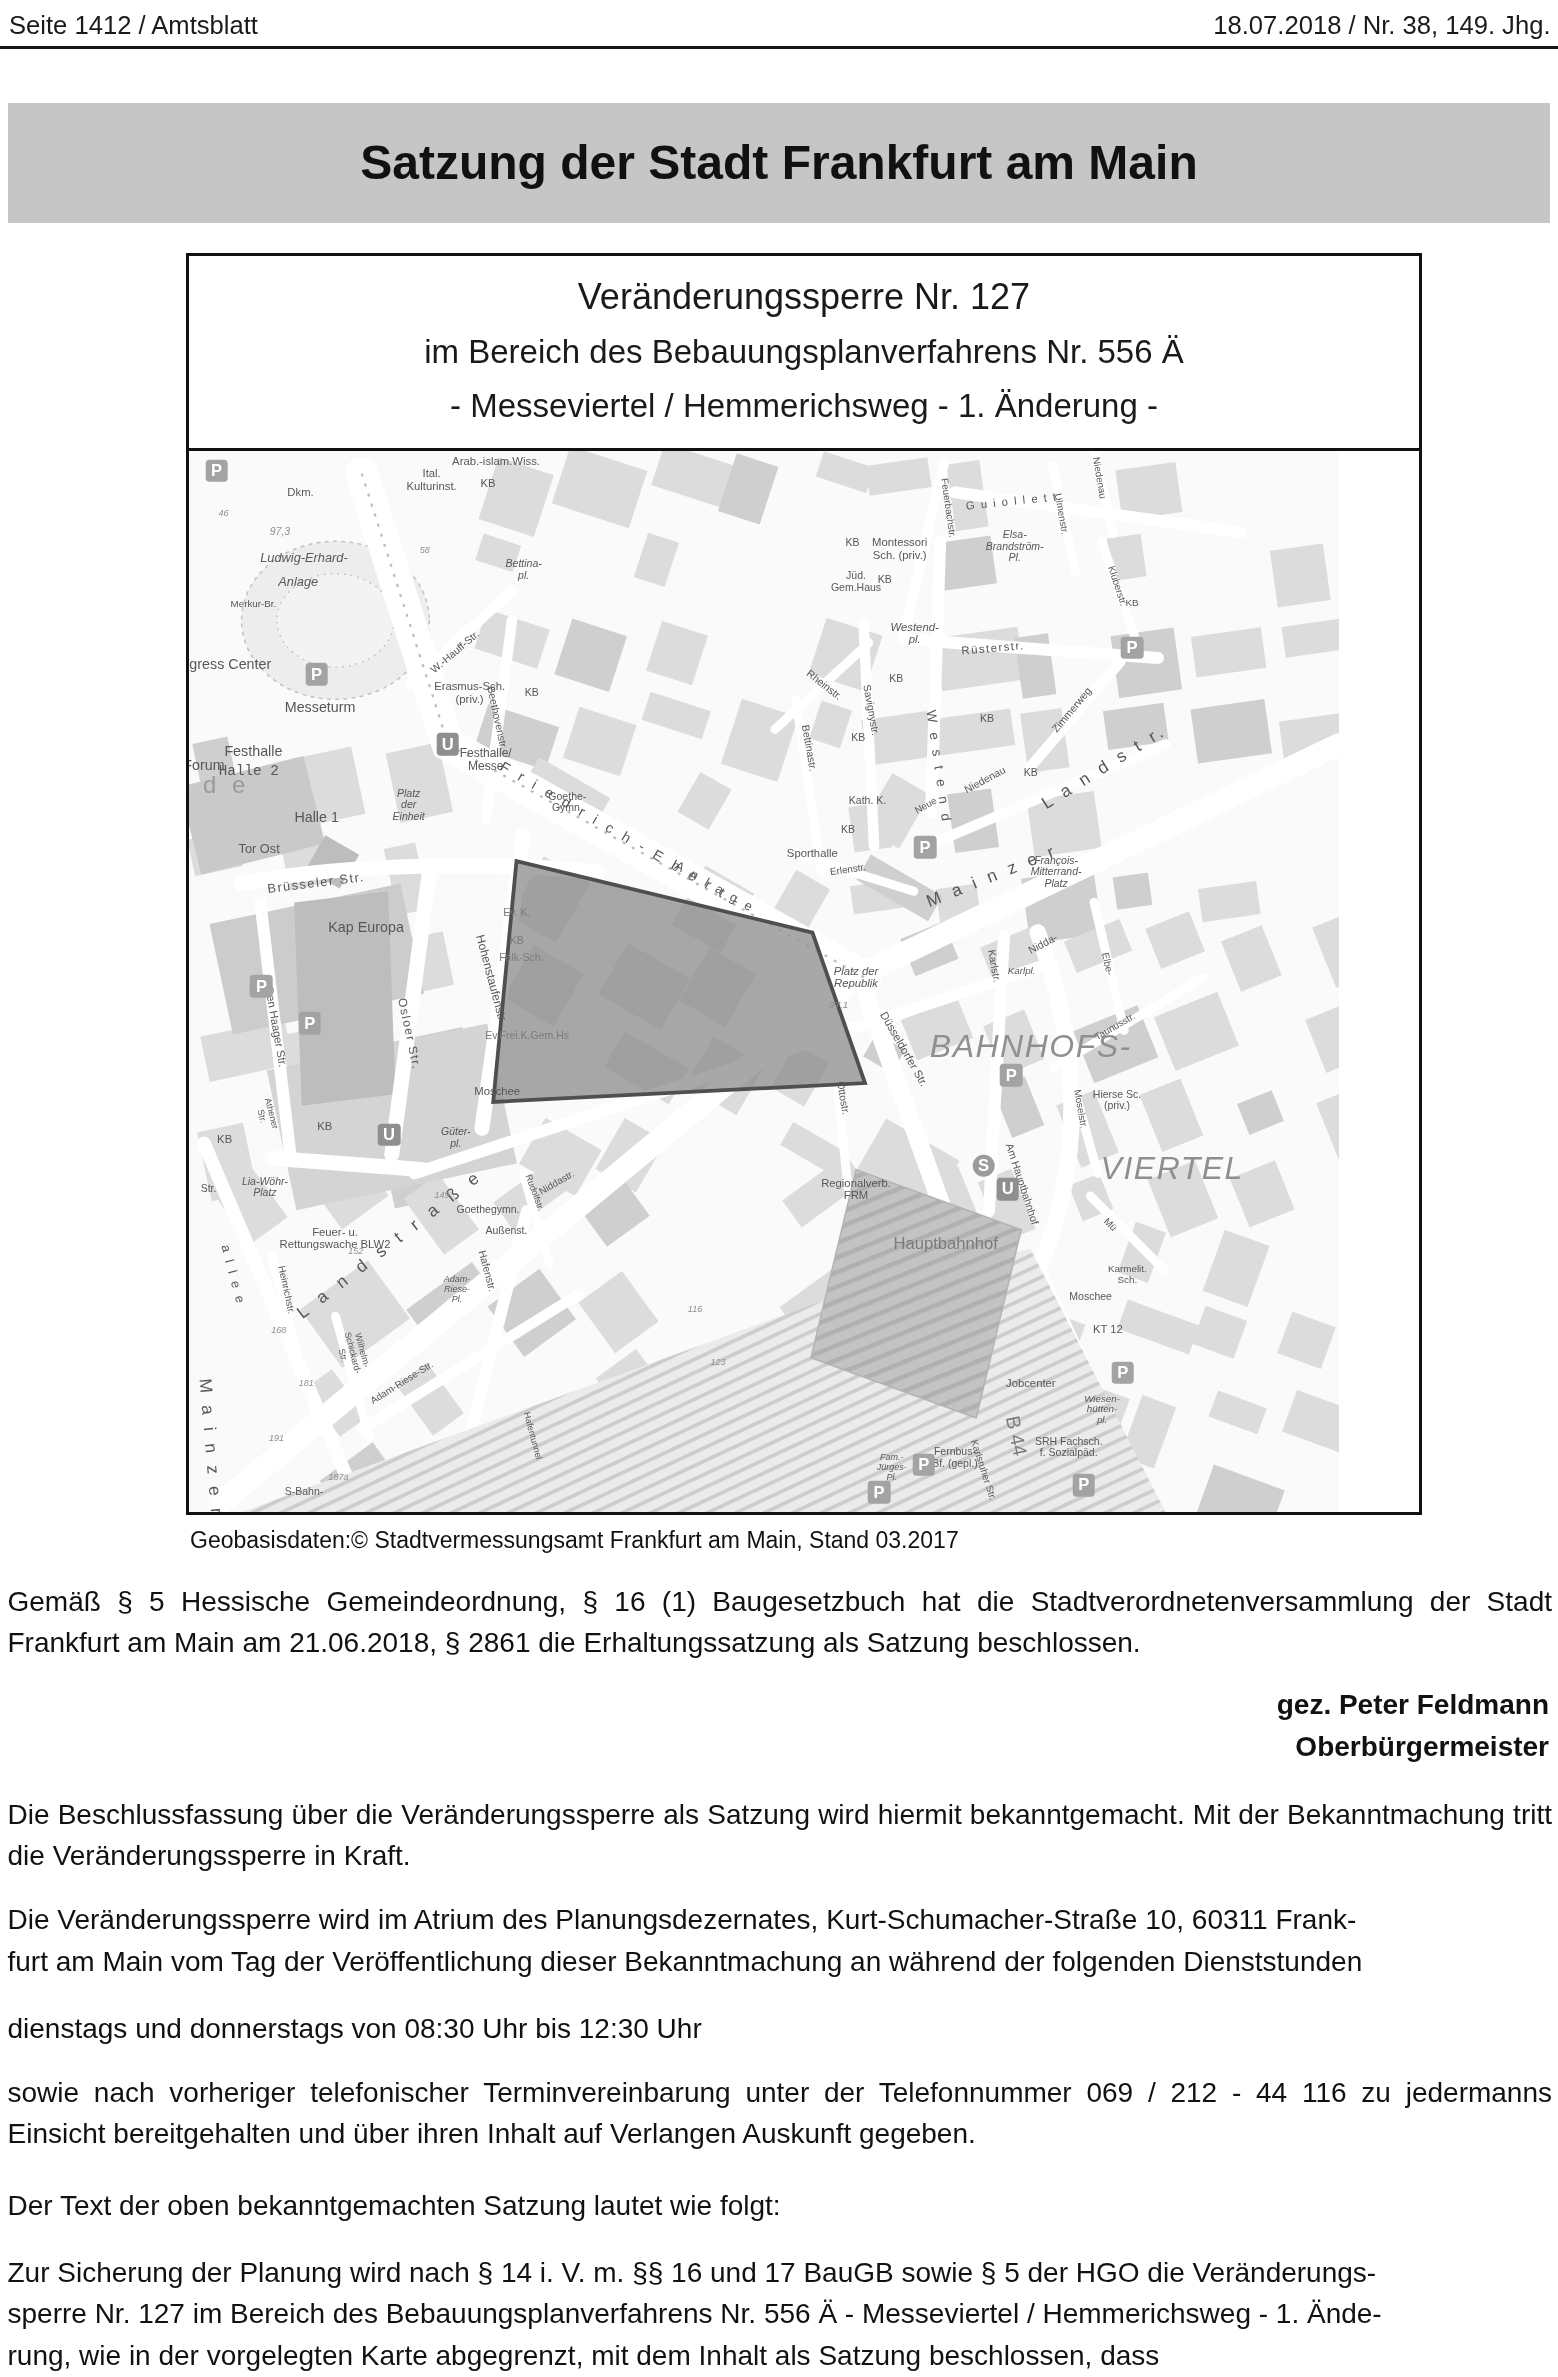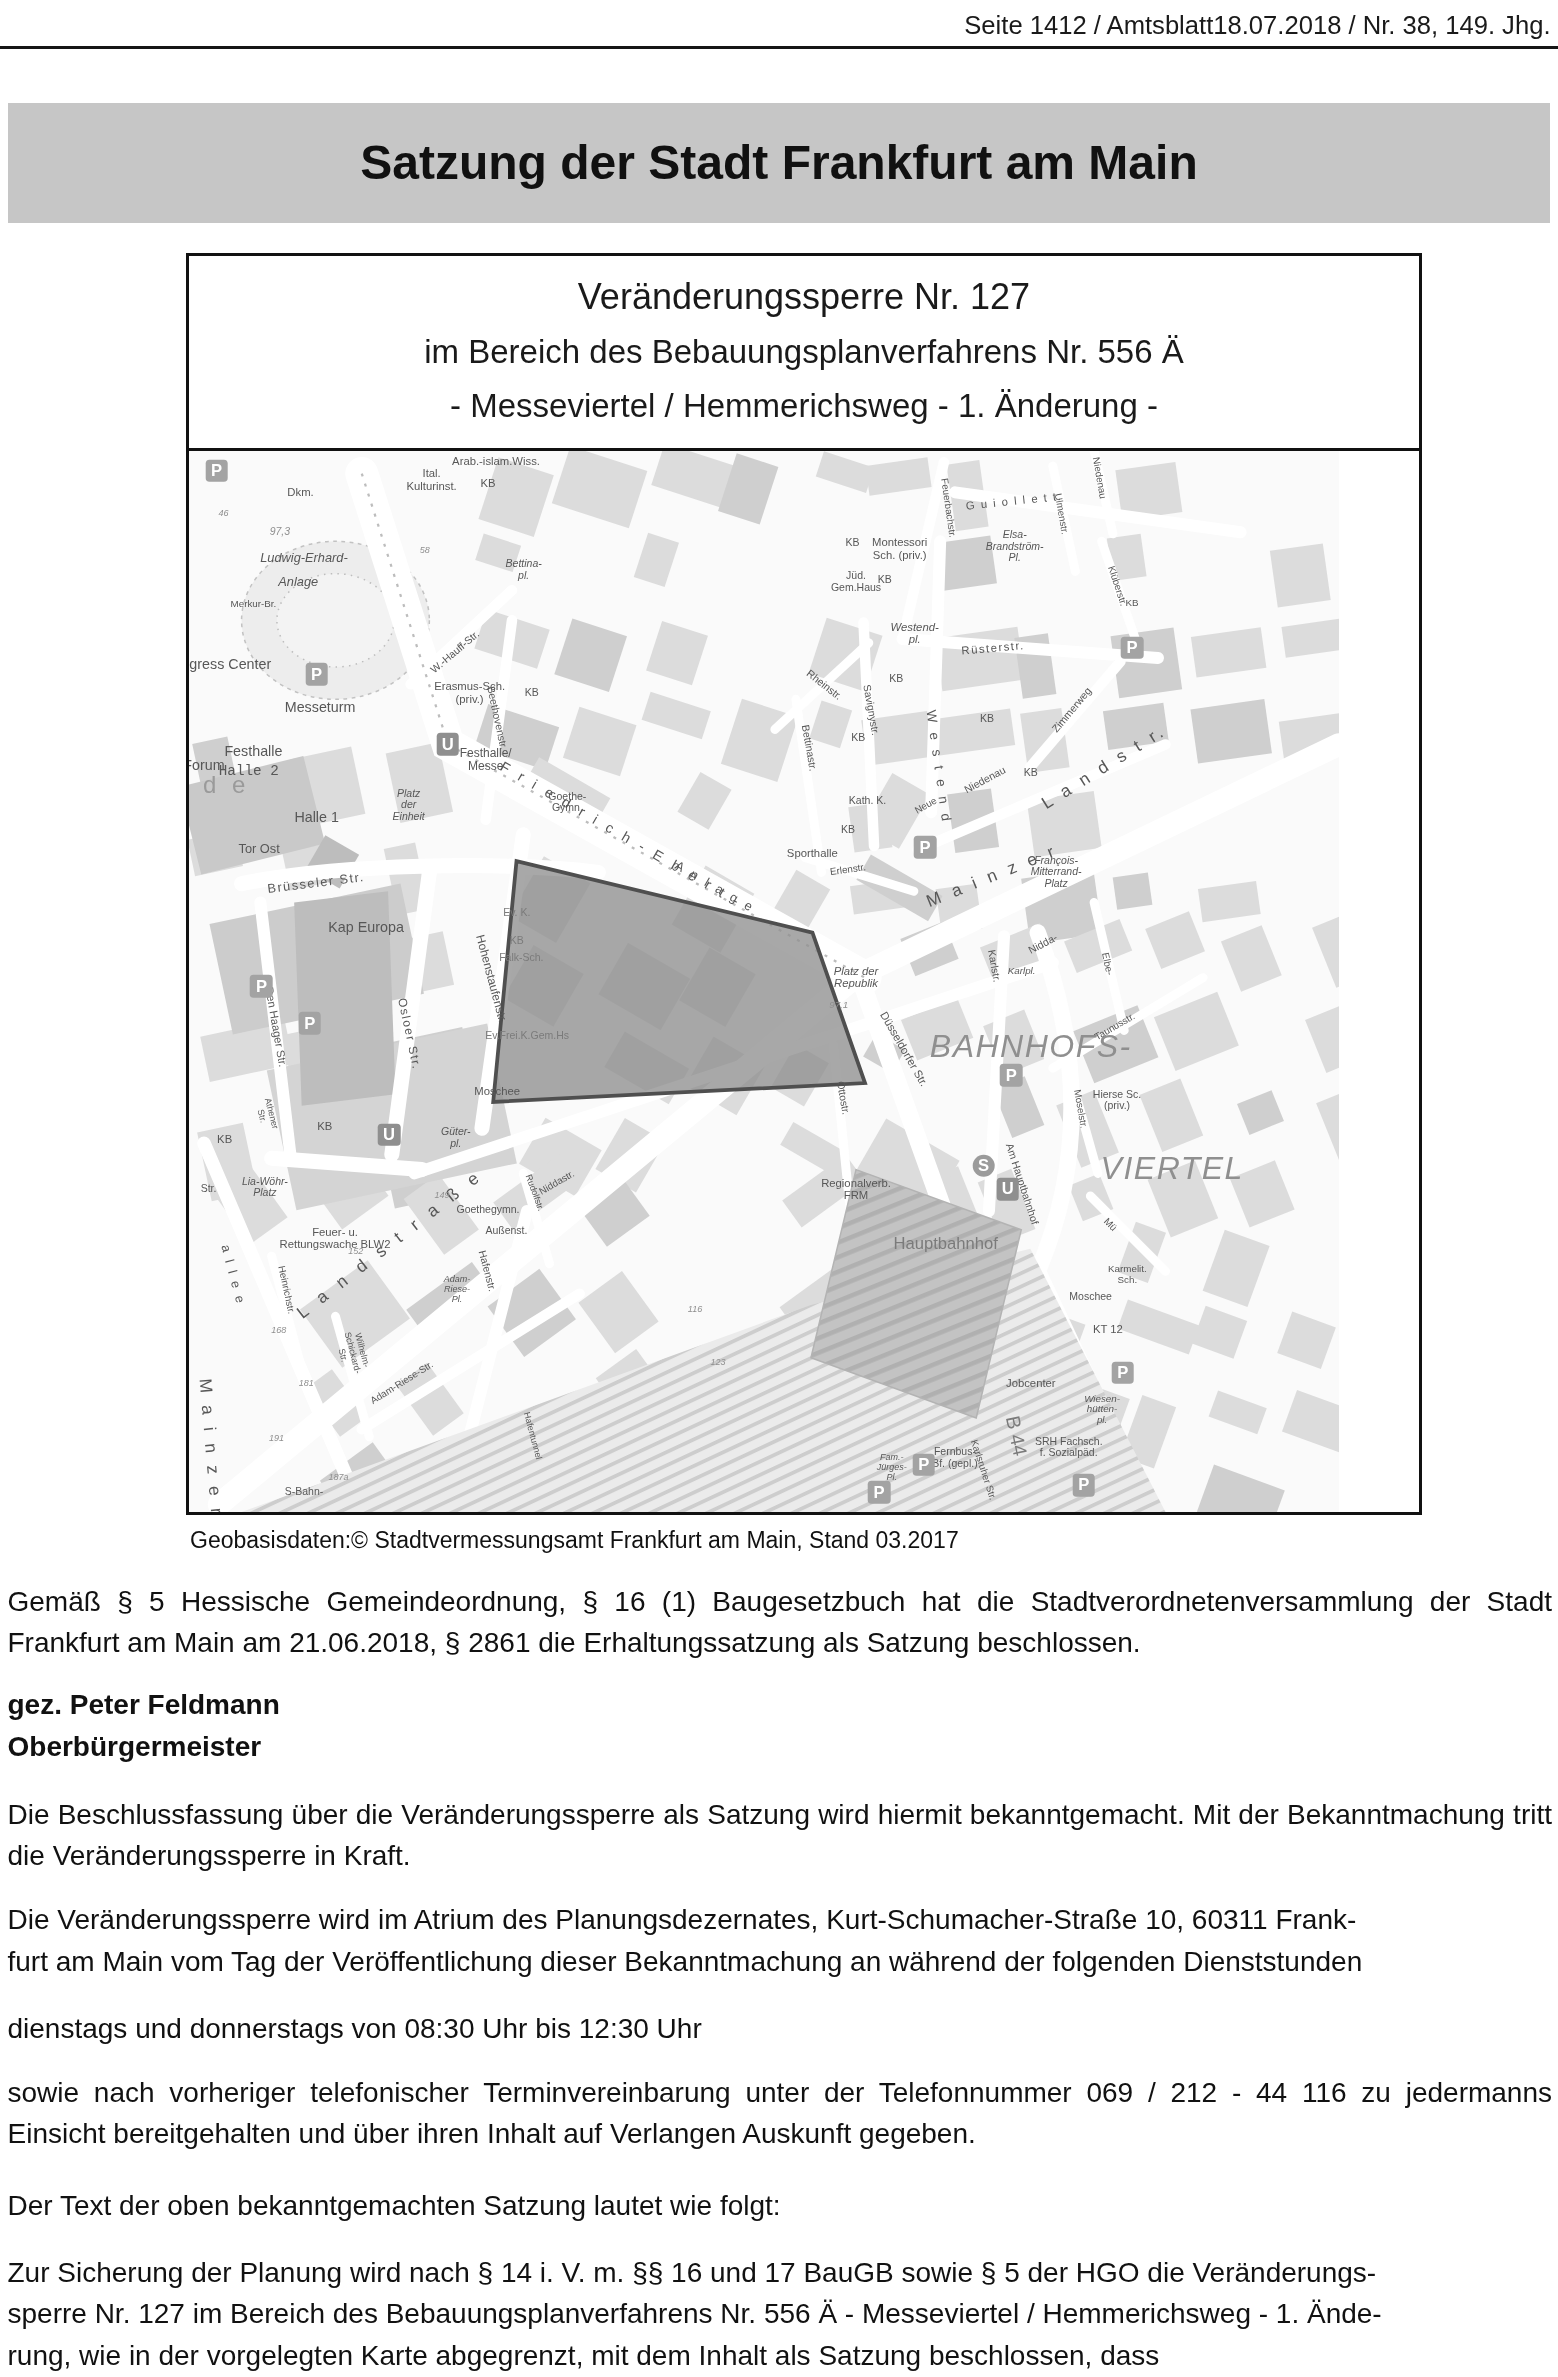--- a/index.html
+++ b/index.html
@@ -1,20 +1,20 @@
 <!DOCTYPE html>
 <html style="font-size:12px"><head>
 <meta charset="utf-8">
 <style>
   html,body{margin:0;padding:0;background:#888;}
   .page{position:relative;width:1558px;height:2377px;background:#ffffff;
         font-family:"Liberation Sans","DejaVu Sans",sans-serif;color:#1a1a1a;
         overflow:hidden;margin:0 auto;}
   
-  .header{display:flex;justify-content:flex-end;align-items:baseline;
+  .header{display:flex;justify-content:space-between;align-items:baseline;
           padding:10.5px 7.5px 6px 9px;border-bottom:3px solid #161616;font-size:25.6px;}
   
   .banner{margin:54px 8.3px 0 8.3px;height:120px;background:#c6c6c6;
           display:flex;align-items:center;justify-content:center;}
   .banner h1{margin:0;font-size:48px;font-weight:bold;letter-spacing:0px;color:#111;}
   
   .mapbox{margin:30px 0 0 186px;width:1236px;border:3px solid #111;box-sizing:border-box;background:#fff;}
   .mapbox-title{border-bottom:3px solid #111;text-align:center;padding:12px 0 15px 0;}
   .mapbox-title .t1{font-size:36px;line-height:57px;}
   .mapbox-title .t2{font-size:33px;line-height:54px;}
@@ -34,21 +34,21 @@
          display:flex;align-items:center;justify-content:center;border-radius:3.8px;}
   .badge-U{background:#8f8f8f;}
   .badge-S{background:#9b9b9b;border-radius:50%;}
   
   .caption{margin:12px 0 0 190px;font-size:23px;color:#111;}
   
   .bodytext{margin:27px 6px 0 7.5px;font-size:28px;line-height:1.48;color:#111;}
   .para{text-align:justify;margin:0;}
   .prelines{white-space:pre-line;}
   .mt1{margin-top:25.6px;} .mt2{margin-top:22.6px;} .mt3{margin-top:30px;}
-  .signature{font-weight:bold;margin:21px 3px 0 0;line-height:1.5;}
+  .signature{text-align:right;font-weight:bold;margin:21px 3px 0 0;line-height:1.5;}
 </style>
 </head>
 <body>
 
 <div class="page">
 
   <div class="header">
     <span>Seite 1412 / Amtsblatt</span>
     <span>18.07.2018 / Nr. 38, 149. Jhg.</span>
   </div>

